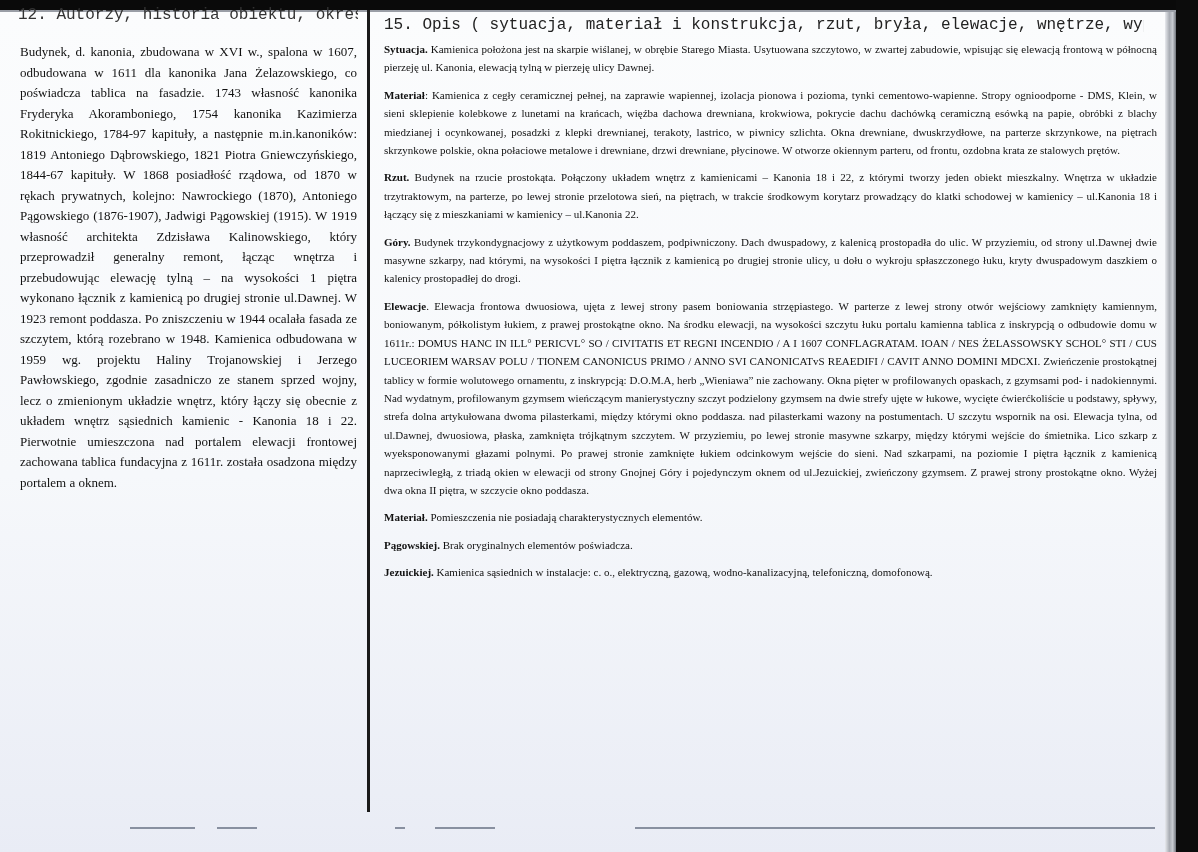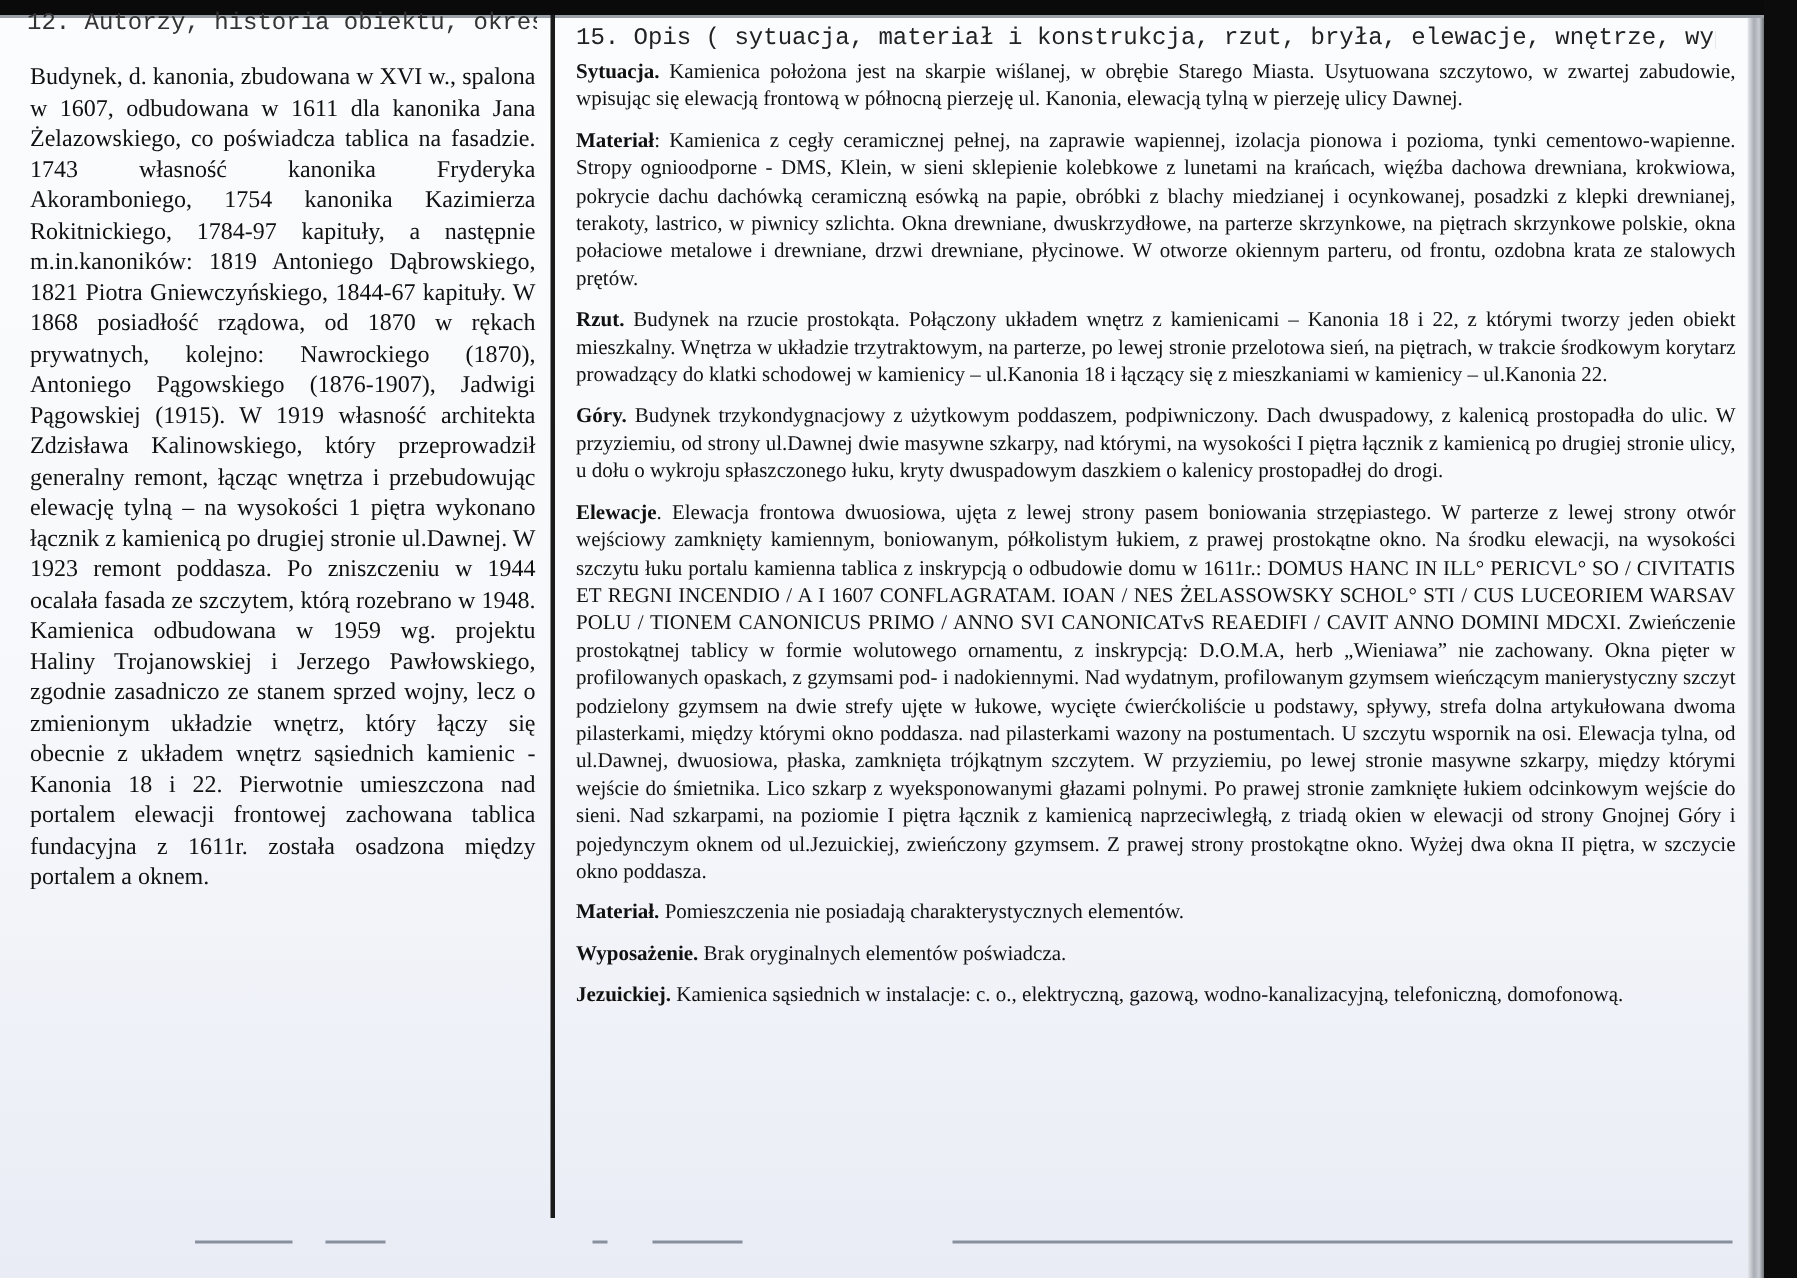--- a/index.html
+++ b/index.html
@@ -25,26 +25,26 @@
   .header-cell {
     position: absolute; top: 12px; height: 18px;
     font-family: Liberation Mono, monospace; font-size: 16px; color: #222;
     white-space: nowrap; overflow: hidden;
   }
   .hdr-left { left: 18px; width: 340px; top: 6px; color: #333; }
   .hdr-right { left: 384px; width: 760px; top: 16px; }
 
   .left-col {
     position: absolute; left: 20px; top: 42px; width: 337px;
-    font-size: 16px; line-height: 20.5px; color: #111;
+    font-size: 13px; line-height: 20.5px; color: #111;
     text-align: justify;
   }
   .right-col {
     position: absolute; left: 384px; top: 40px; width: 773px;
-    font-size: 14px; line-height: 18.4px; color: #111;
+    font-size: 11px; line-height: 18.4px; color: #111;
     text-align: justify;
   }
   .right-col p { margin: 0 0 9px 0; }
   .right-col b { font-weight: bold; }
 
   .footer-line { position: absolute; height: 1.5px; background: #8890a0; top: 827px; }
 </style>
 </head>
 <body>
 
@@ -61,21 +61,21 @@
   <div>Budynek, d. kanonia, zbudowana w XVI w., spalona w 1607, odbudowana w 1611 dla kanonika Jana Żelazowskiego, co poświadcza tablica na fasadzie. 1743 własność kanonika Fryderyka Akoramboniego, 1754 kanonika Kazimierza Rokitnickiego, 1784-97 kapituły, a następnie m.in.kanoników: 1819 Antoniego Dąbrowskiego, 1821 Piotra Gniewczyńskiego, 1844-67 kapituły. W 1868 posiadłość rządowa, od 1870 w rękach prywatnych, kolejno: Nawrockiego (1870), Antoniego Pągowskiego (1876-1907), Jadwigi Pągowskiej (1915). W 1919 własność architekta Zdzisława Kalinowskiego, który przeprowadził generalny remont, łącząc wnętrza i przebudowując elewację tylną – na wysokości 1 piętra wykonano łącznik z kamienicą po drugiej stronie ul.Dawnej. W 1923 remont poddasza. Po zniszczeniu w 1944 ocalała fasada ze szczytem, którą rozebrano w 1948. Kamienica odbudowana w 1959 wg. projektu Haliny Trojanowskiej i Jerzego Pawłowskiego, zgodnie zasadniczo ze stanem sprzed wojny, lecz o zmienionym układzie wnętrz, który łączy się obecnie z układem wnętrz sąsiednich kamienic - Kanonia 18 i 22. Pierwotnie umieszczona nad portalem elewacji frontowej zachowana tablica fundacyjna z 1611r. została osadzona między portalem a oknem.</div>
 </div>
 
 <div class="right-col">
   <p><b>Sytuacja.</b><span> Kamienica położona jest na skarpie wiślanej, w obrębie Starego Miasta. Usytuowana szczytowo, w zwartej zabudowie, wpisując się elewacją frontową w północną pierzeję ul. Kanonia, elewacją tylną w pierzeję ulicy Dawnej.</span></p>
   <p><b>Materiał</b><span>: Kamienica z cegły ceramicznej pełnej, na zaprawie wapiennej, izolacja pionowa i pozioma, tynki cementowo-wapienne. Stropy ognioodporne - DMS, Klein, w sieni sklepienie kolebkowe z lunetami na krańcach, więźba dachowa drewniana, krokwiowa, pokrycie dachu dachówką ceramiczną esówką na papie, obróbki z blachy miedzianej i ocynkowanej, posadzki z klepki drewnianej, terakoty, lastrico, w piwnicy szlichta. Okna drewniane, dwuskrzydłowe, na parterze skrzynkowe, na piętrach skrzynkowe polskie, okna połaciowe metalowe i drewniane, drzwi drewniane, płycinowe. W otworze okiennym parteru, od frontu, ozdobna krata ze stalowych prętów.</span></p>
   <p><b>Rzut.</b><span> Budynek na rzucie prostokąta. Połączony układem wnętrz z kamienicami – Kanonia 18 i 22, z którymi tworzy jeden obiekt mieszkalny. Wnętrza w układzie trzytraktowym, na parterze, po lewej stronie przelotowa sień, na piętrach, w trakcie środkowym korytarz prowadzący do klatki schodowej w kamienicy – ul.Kanonia 18 i łączący się z mieszkaniami w kamienicy – ul.Kanonia 22.</span></p>
   <p><b>Góry.</b><span> Budynek trzykondygnacjowy z użytkowym poddaszem, podpiwniczony. Dach dwuspadowy, z kalenicą prostopadła do ulic. W przyziemiu, od strony ul.Dawnej dwie masywne szkarpy, nad którymi, na wysokości I piętra łącznik z kamienicą po drugiej stronie ulicy, u dołu o wykroju spłaszczonego łuku, kryty dwuspadowym daszkiem o kalenicy prostopadłej do drogi.</span></p>
   <p><b>Elewacje</b><span>. Elewacja frontowa dwuosiowa, ujęta z lewej strony pasem boniowania strzępiastego. W parterze z lewej strony otwór wejściowy zamknięty kamiennym, boniowanym, półkolistym łukiem, z prawej prostokątne okno. Na środku elewacji, na wysokości szczytu łuku portalu kamienna tablica z inskrypcją o odbudowie domu w 1611r.: DOMUS HANC IN ILL° PERICVL° SO / CIVITATIS ET REGNI INCENDIO / A I 1607 CONFLAGRATAM. IOAN / NES ŻELASSOWSKY SCHOL° STI / CUS LUCEORIEM WARSAV POLU / TIONEM CANONICUS PRIMO / ANNO SVI CANONICATvS REAEDIFI / CAVIT ANNO DOMINI MDCXI. Zwieńczenie prostokątnej tablicy w formie wolutowego ornamentu, z inskrypcją: D.O.M.A, herb „Wieniawa” nie zachowany. Okna pięter w profilowanych opaskach, z gzymsami pod- i nadokiennymi. Nad wydatnym, profilowanym gzymsem wieńczącym manierystyczny szczyt podzielony gzymsem na dwie strefy ujęte w łukowe, wycięte ćwierćkoliście u podstawy, spływy, strefa dolna artykułowana dwoma pilasterkami, między którymi okno poddasza. nad pilasterkami wazony na postumentach. U szczytu wspornik na osi. Elewacja tylna, od ul.Dawnej, dwuosiowa, płaska, zamknięta trójkątnym szczytem. W przyziemiu, po lewej stronie masywne szkarpy, między którymi wejście do śmietnika. Lico szkarp z wyeksponowanymi głazami polnymi. Po prawej stronie zamknięte łukiem odcinkowym wejście do sieni. Nad szkarpami, na poziomie I piętra łącznik z kamienicą naprzeciwległą, z triadą okien w elewacji od strony Gnojnej Góry i pojedynczym oknem od ul.Jezuickiej, zwieńczony gzymsem. Z prawej strony prostokątne okno. Wyżej dwa okna II piętra, w szczycie okno poddasza.</span></p>
   <p><b>Materiał.</b><span>  Pomieszczenia nie posiadają charakterystycznych elementów.</span></p>
-  <p><b>Wyposażenie.</b><span>  Brak oryginalnych elementów poświadcza.</span></p>
+  <p><b>Pągowskiej.</b><span>  Brak oryginalnych elementów poświadcza.</span></p>
   <p><b>Jezuickiej.</b><span> Kamienica sąsiednich w instalacje: c. o., elektryczną, gazową, wodno-kanalizacyjną, telefoniczną, domofonową.</span></p>
 </div>
 
 <div class="footer-line" style="left:130px;width:65px;"></div>
 <div class="footer-line" style="left:217px;width:40px;"></div>
 <div class="footer-line" style="left:395px;width:10px;"></div>
 <div class="footer-line" style="left:435px;width:60px;"></div>
 <div class="footer-line" style="left:635px;width:520px;"></div>
 
 </body></html>

